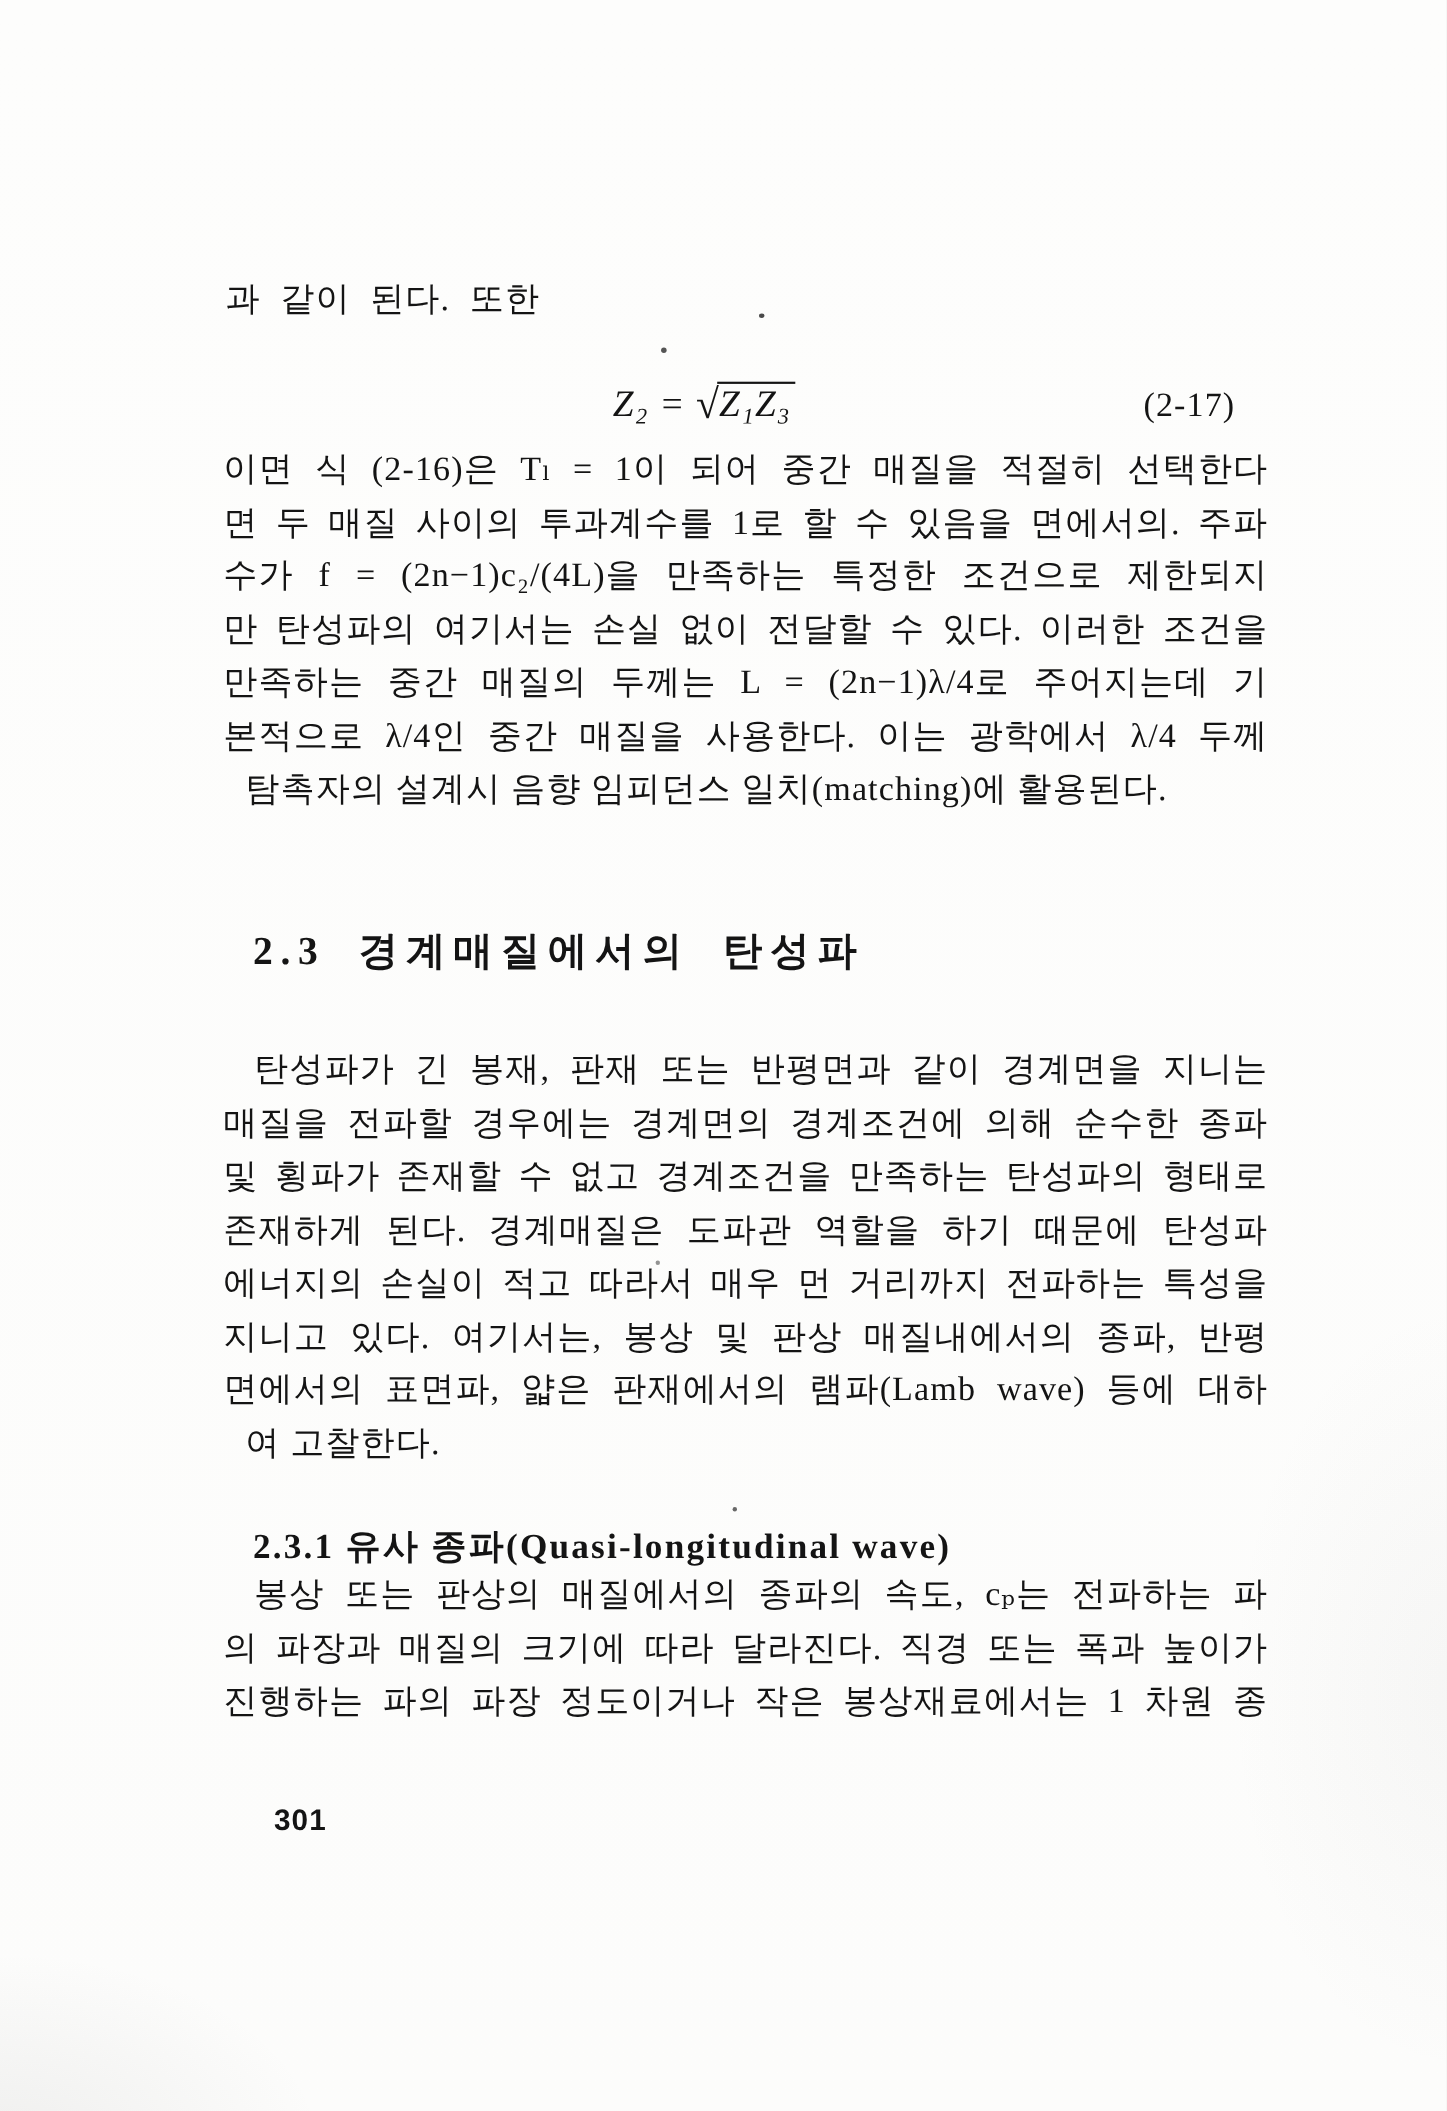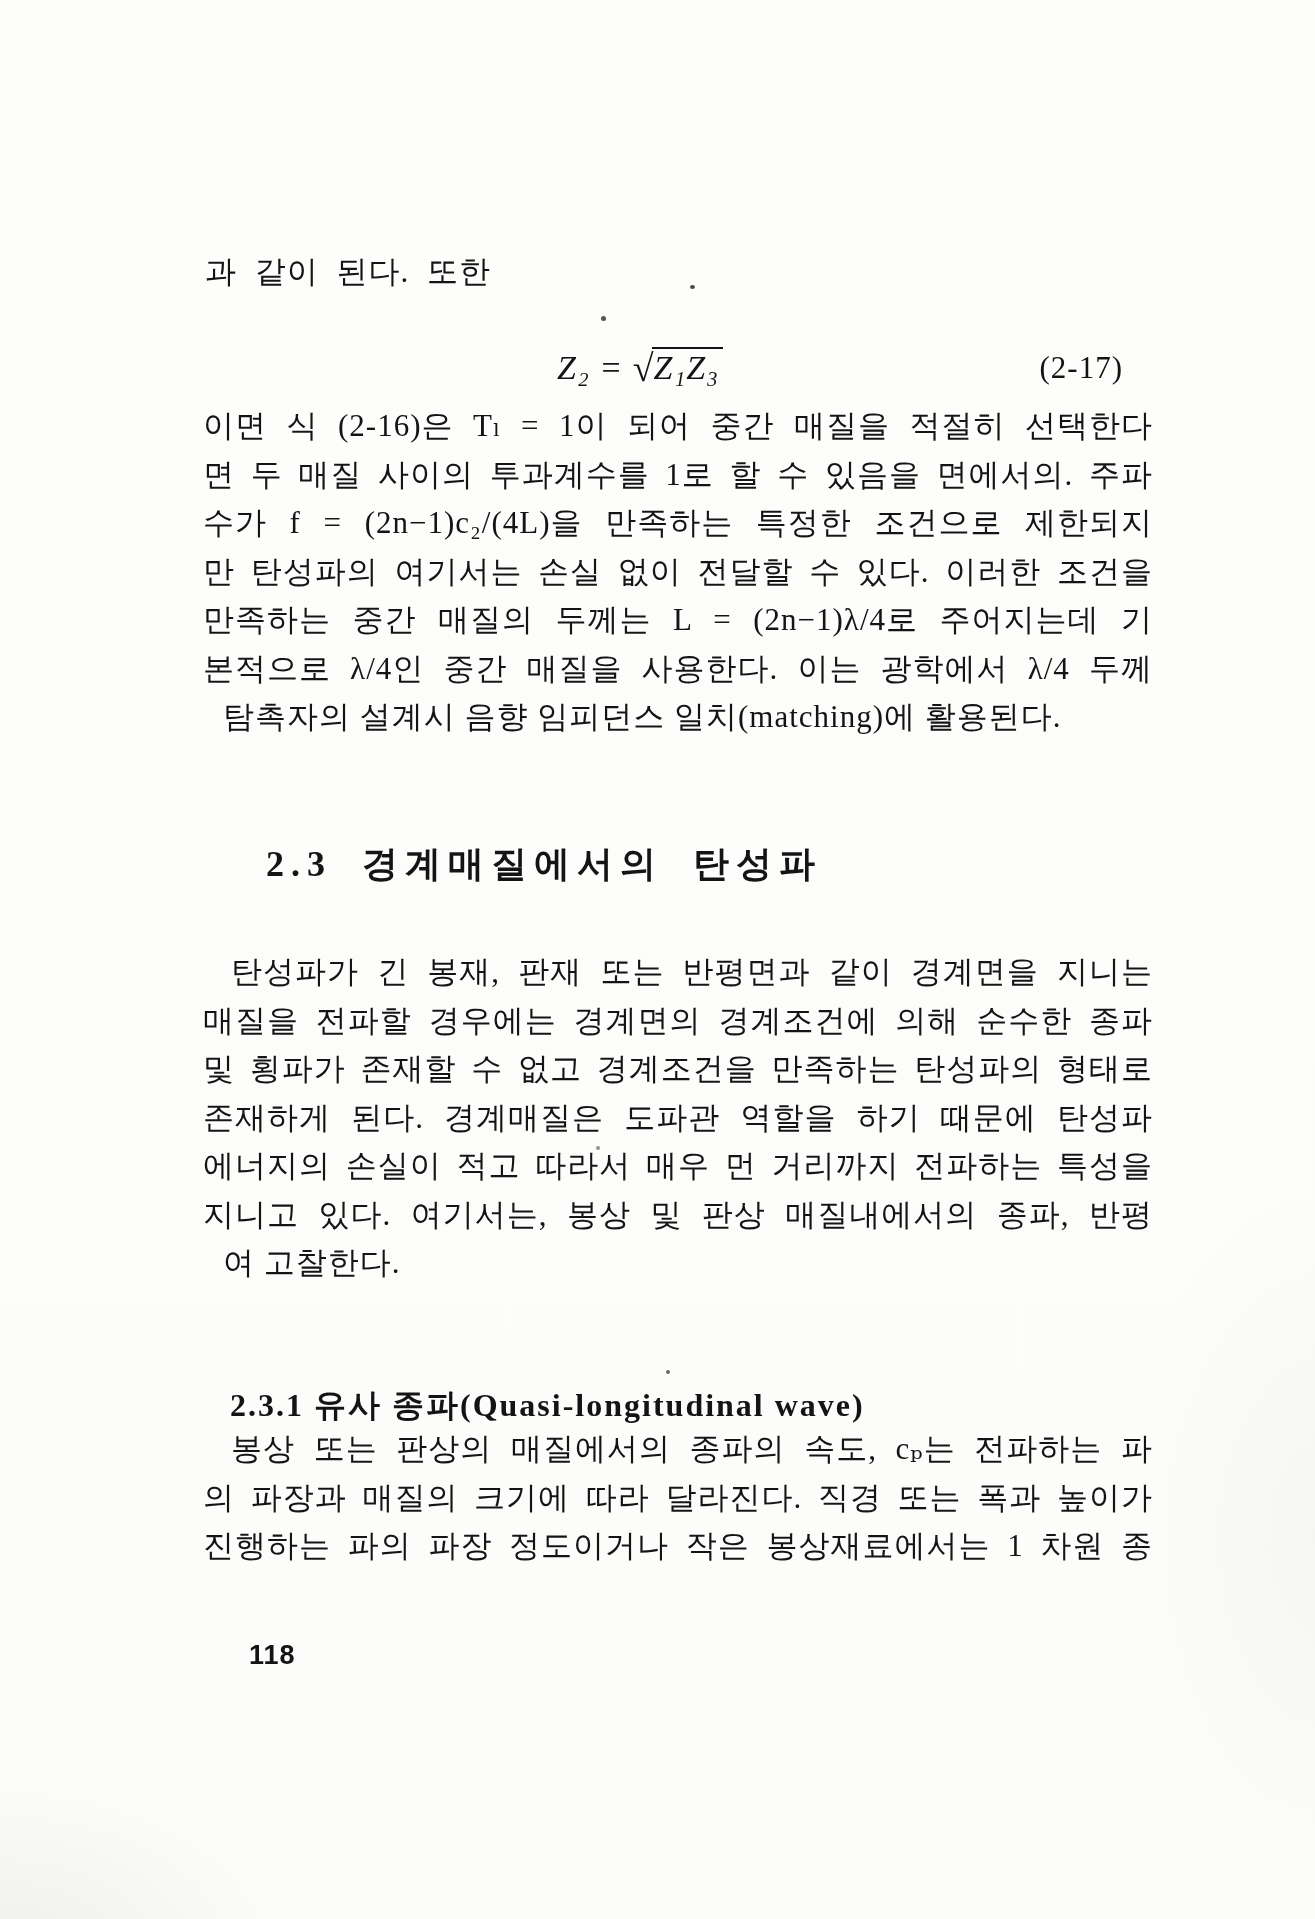--- a/index.html
+++ b/index.html
@@ -48,21 +48,21 @@
   .para .ln {
     height:48.5px; line-height:48.5px;
     text-align:justify; text-align-last:justify;
   }
   .para .ln.left { text-align-last:left;margin-left:20px; }
   .para .ln.indent { text-indent:28px; }
   .heading {
     position:absolute; left:230px;
     font-weight:bold; white-space:nowrap;
   }
-  .heading.h23 { top:840px; font-size:36px; letter-spacing:7px; word-spacing:14px;margin-left:36px; }
+  .heading.h23 { top:840px; font-size:36px; letter-spacing:7px; word-spacing:14px; }
   .heading.h231 { top:1384px; font-size:32px; letter-spacing:2px; }
   .pageno {
     position:absolute; left:249px; top:1640px;
     font-family:"Liberation Sans","DejaVu Sans",sans-serif;
     font-weight:bold; font-size:27px; letter-spacing:1px;
   }
   .speck {
     position:absolute; background:#2a2a2a; border-radius:50%;
   }
   .speck.s1 { left:690px; top:285px; width:5px; height:4px; opacity:.85; }
@@ -94,31 +94,32 @@
 
   <div class="heading h23">2.3 경계매질에서의 탄성파</div>
 
   <div class="para" style="top:948px">
     <div class="ln indent">탄성파가 긴 봉재, 판재 또는 반평면과 같이 경계면을 지니는</div>
     <div class="ln">매질을 전파할 경우에는 경계면의 경계조건에 의해 순수한 종파</div>
     <div class="ln">및 횡파가 존재할 수 없고 경계조건을 만족하는 탄성파의 형태로</div>
     <div class="ln">존재하게 된다. 경계매질은 도파관 역할을 하기 때문에 탄성파</div>
     <div class="ln">에너지의 손실이 적고 따라서 매우 먼 거리까지 전파하는 특성을</div>
     <div class="ln">지니고 있다. 여기서는, 봉상 및 판상 매질내에서의 종파, 반평</div>
+    <div class="ln">면에서의 표면파, 얇은 판재에서의 램파(Lamb wave) 등에 대하</div>
     <div class="ln left">여 고찰한다.</div>
   </div>
 
   <div class="heading h231">2.3.1 유사 종파(Quasi-longitudinal wave)</div>
 
   <div class="para" style="top:1425px">
     <div class="ln indent">봉상 또는 판상의 매질에서의 종파의 속도, cₚ는 전파하는 파</div>
     <div class="ln">의 파장과 매질의 크기에 따라 달라진다. 직경 또는 폭과 높이가</div>
     <div class="ln">진행하는 파의 파장 정도이거나 작은 봉상재료에서는 1 차원 종</div>
   </div>
 
-  <div class="pageno">118</div>
+  <div class="pageno">301</div>
 
   <div class="speck s1"></div>
   <div class="speck s2"></div>
   <div class="speck s3"></div>
   <div class="speck s4"></div>
 
 </div>
 
 </body></html>

